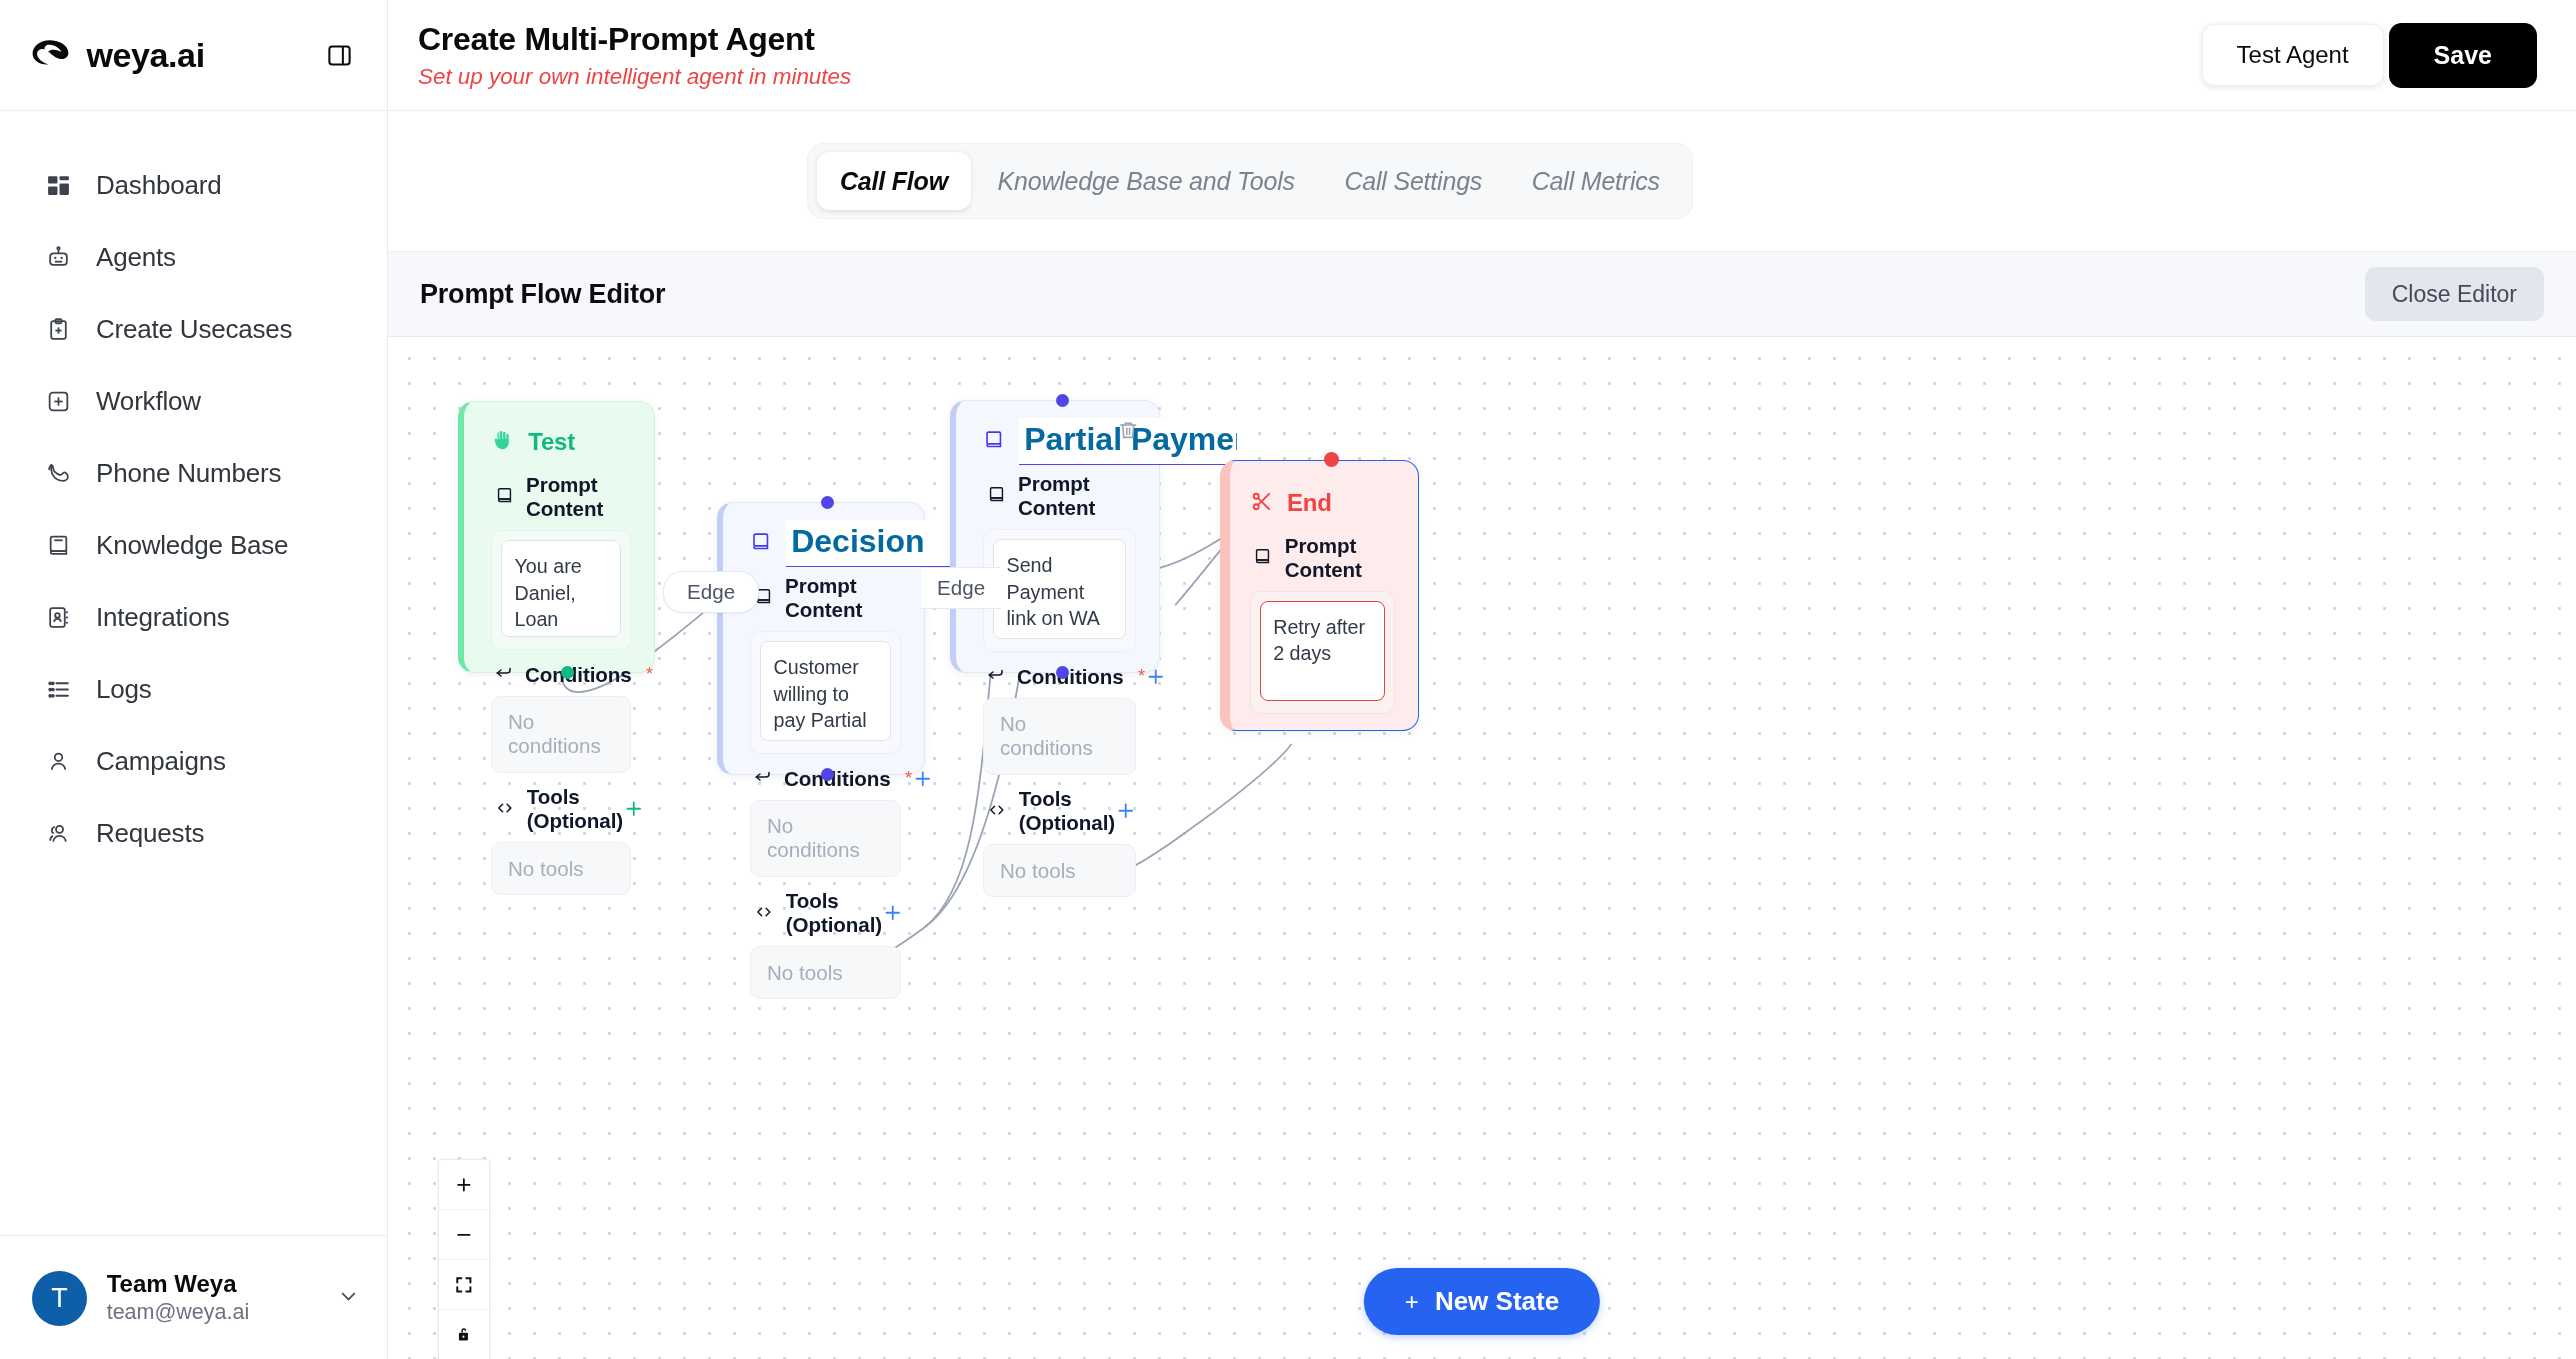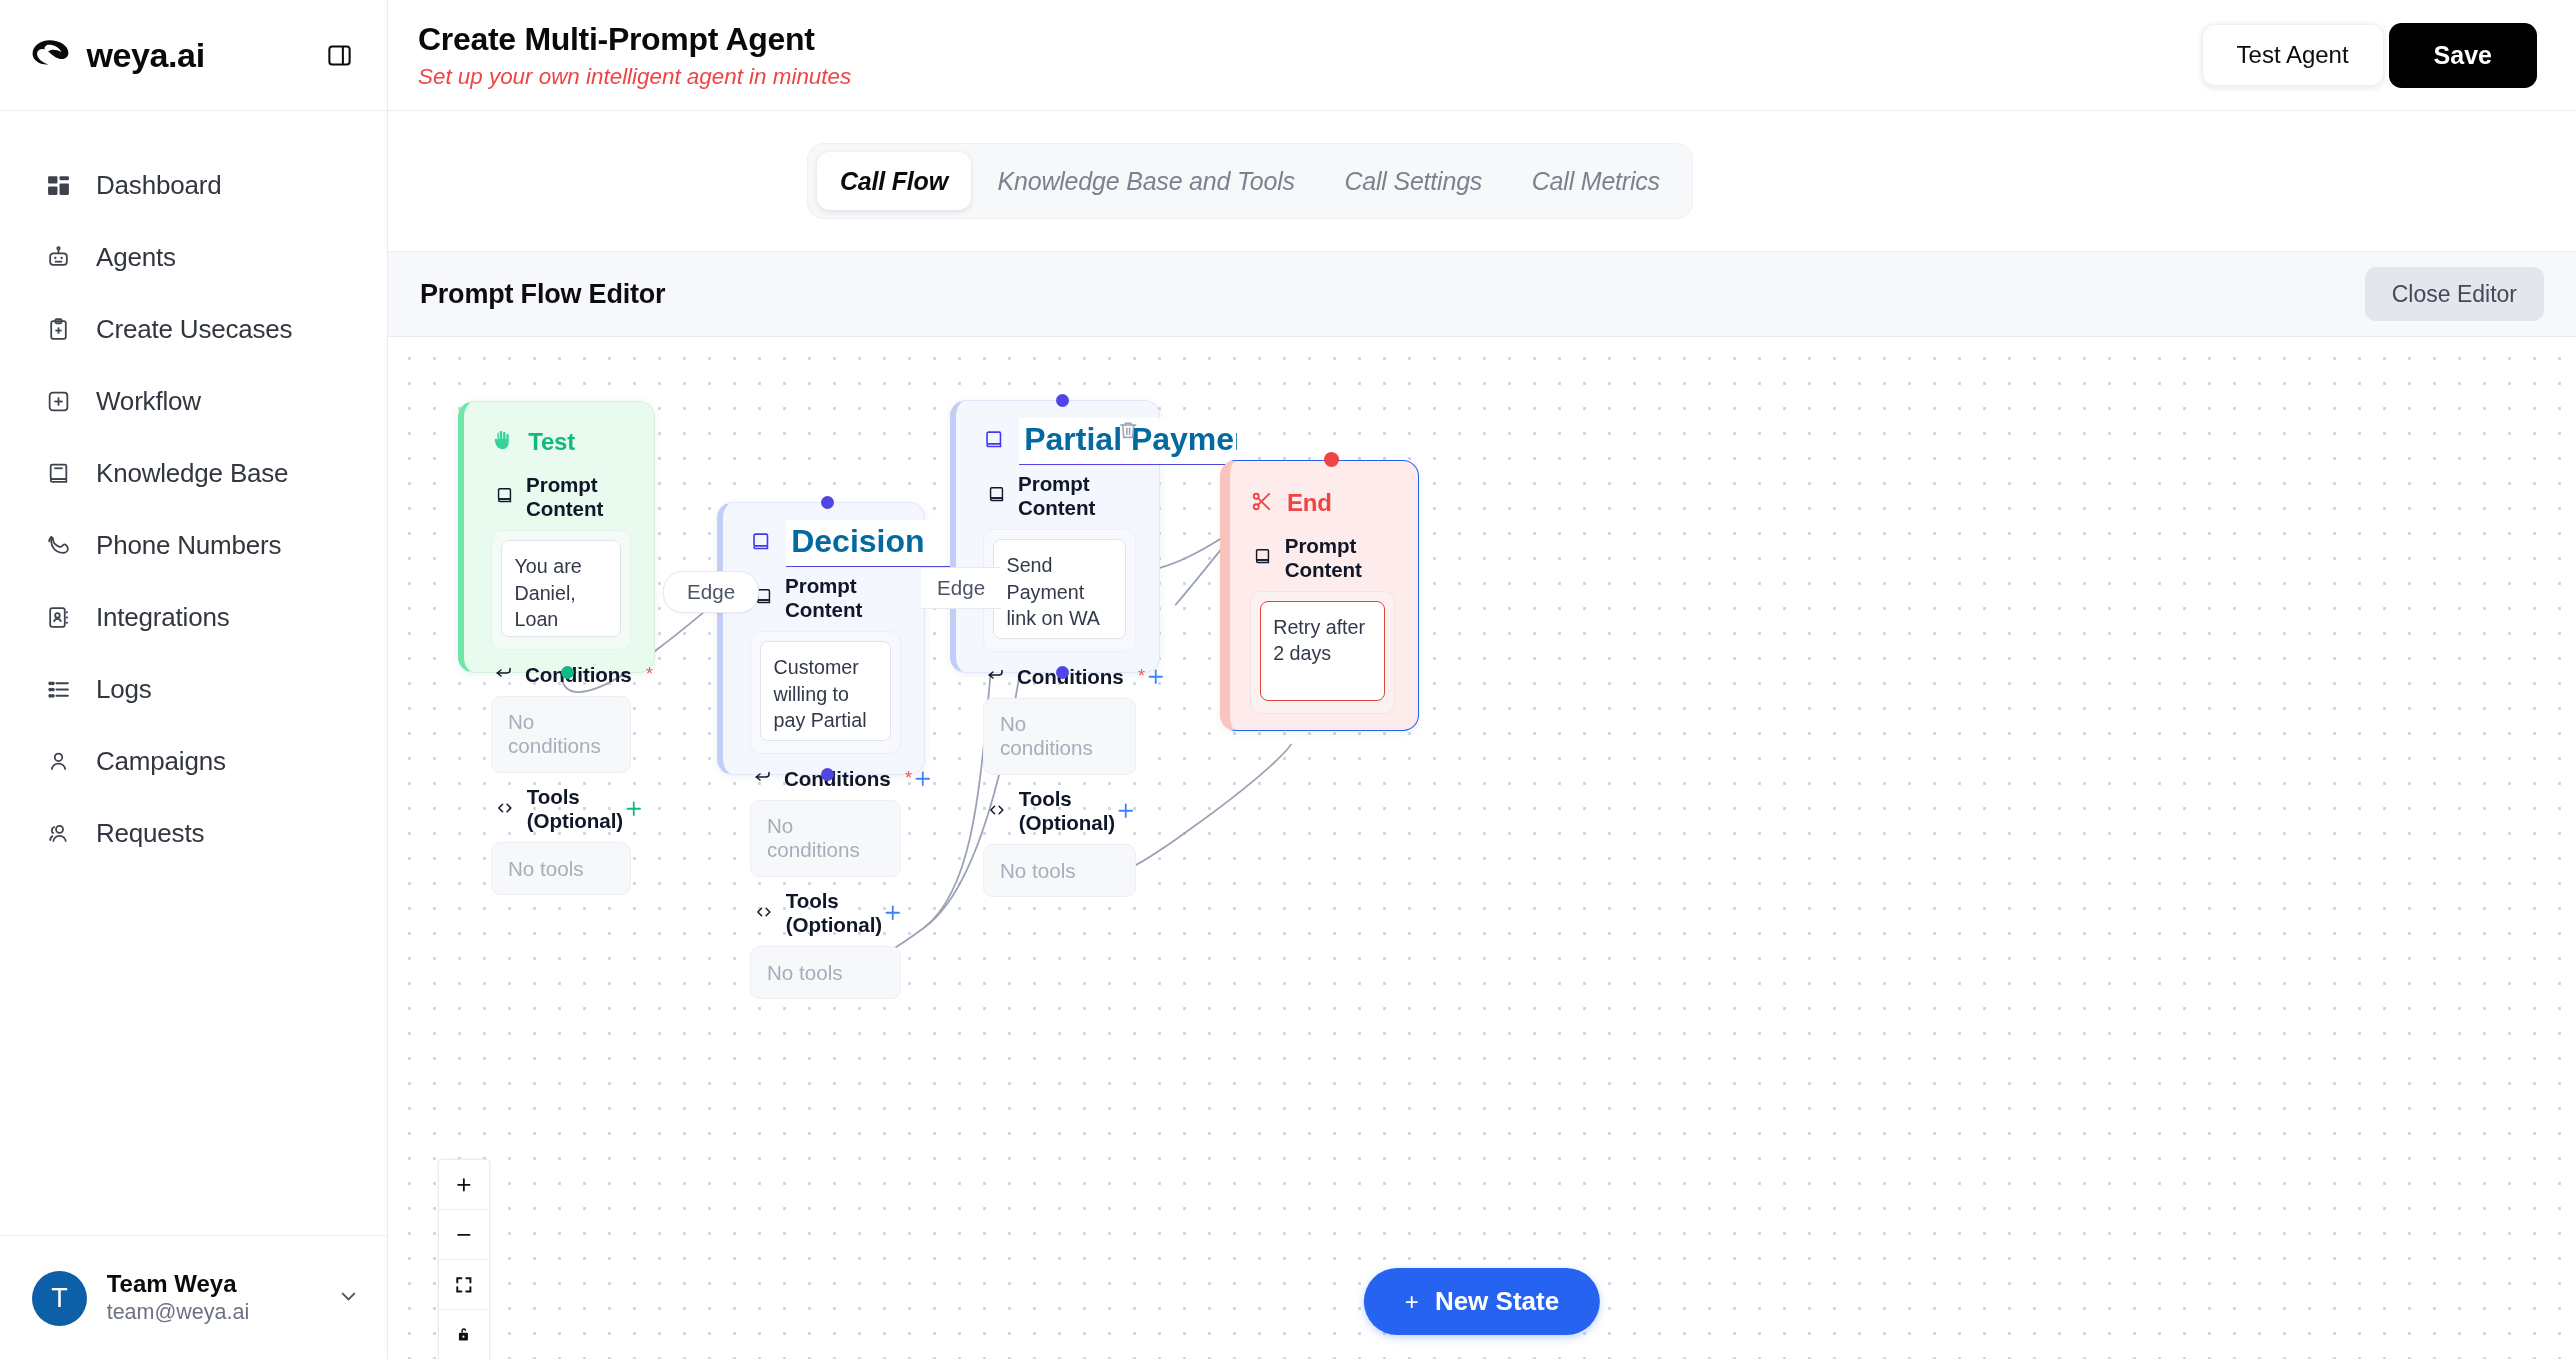--- a/index.html
+++ b/index.html
@@ -292,36 +292,36 @@
           <svg viewBox="0 0 24 24" width="25" height="25" fill="none" stroke="#3d424d" stroke-width="1.7">
               <rect x="3.5" y="3.5" width="17" height="17" rx="3"></rect>
               <line x1="12" y1="8" x2="12" y2="16"></line>
               <line x1="8" y1="12" x2="16" y2="12"></line>
             </svg>
         </span>
         <span class="nav-label">Workflow</span>
       </div>
       <div class="nav-item">
         <span class="nav-ico">
+          <svg viewBox="0 0 24 24" width="25" height="25" fill="none" stroke="#3d424d" stroke-width="1.7" stroke-linecap="round">
+              <path d="M5 4c3 0 1 4 3 6s6 5 8 2 5 1 5 3c0 2-2 4-5 4C9 19 5 13 5 8z"></path>
+              <path d="M5 4C4 5 3 6 3 8"></path>
+            </svg>
+        </span>
+        <span class="nav-label">Phone Numbers</span>
+      </div>
+      <div class="nav-item">
+        <span class="nav-ico">
           <svg viewBox="0 0 24 24" width="25" height="25" fill="none" stroke="#3d424d" stroke-width="1.7">
               <rect x="4.5" y="3.5" width="15" height="14" rx="1.5"></rect>
               <path d="M4.5 17.5h15v2.5H6a1.5 1.5 0 0 1 0-3"></path>
               <line x1="8" y1="7" x2="16" y2="7"></line>
             </svg>
         </span>
         <span class="nav-label">Knowledge Base</span>
-      </div>
-      <div class="nav-item">
-        <span class="nav-ico">
-          <svg viewBox="0 0 24 24" width="25" height="25" fill="none" stroke="#3d424d" stroke-width="1.7" stroke-linecap="round">
-              <path d="M5 4c3 0 1 4 3 6s6 5 8 2 5 1 5 3c0 2-2 4-5 4C9 19 5 13 5 8z"></path>
-              <path d="M5 4C4 5 3 6 3 8"></path>
-            </svg>
-        </span>
-        <span class="nav-label">Phone Numbers</span>
       </div>
       <div class="nav-item">
         <span class="nav-ico">
           <svg viewBox="0 0 24 24" width="25" height="25" fill="none" stroke="#3d424d" stroke-width="1.7">
               <rect x="4" y="3" width="14" height="18" rx="2"></rect>
               <circle cx="11" cy="10" r="2.2"></circle>
               <path d="M7.6 16c.6-1.8 2-2.6 3.4-2.6s2.8.8 3.4 2.6"></path>
               <line x1="19" y1="7" x2="21" y2="7"></line>
               <line x1="19" y1="12" x2="21" y2="12"></line>
               <line x1="19" y1="17" x2="21" y2="17"></line>

